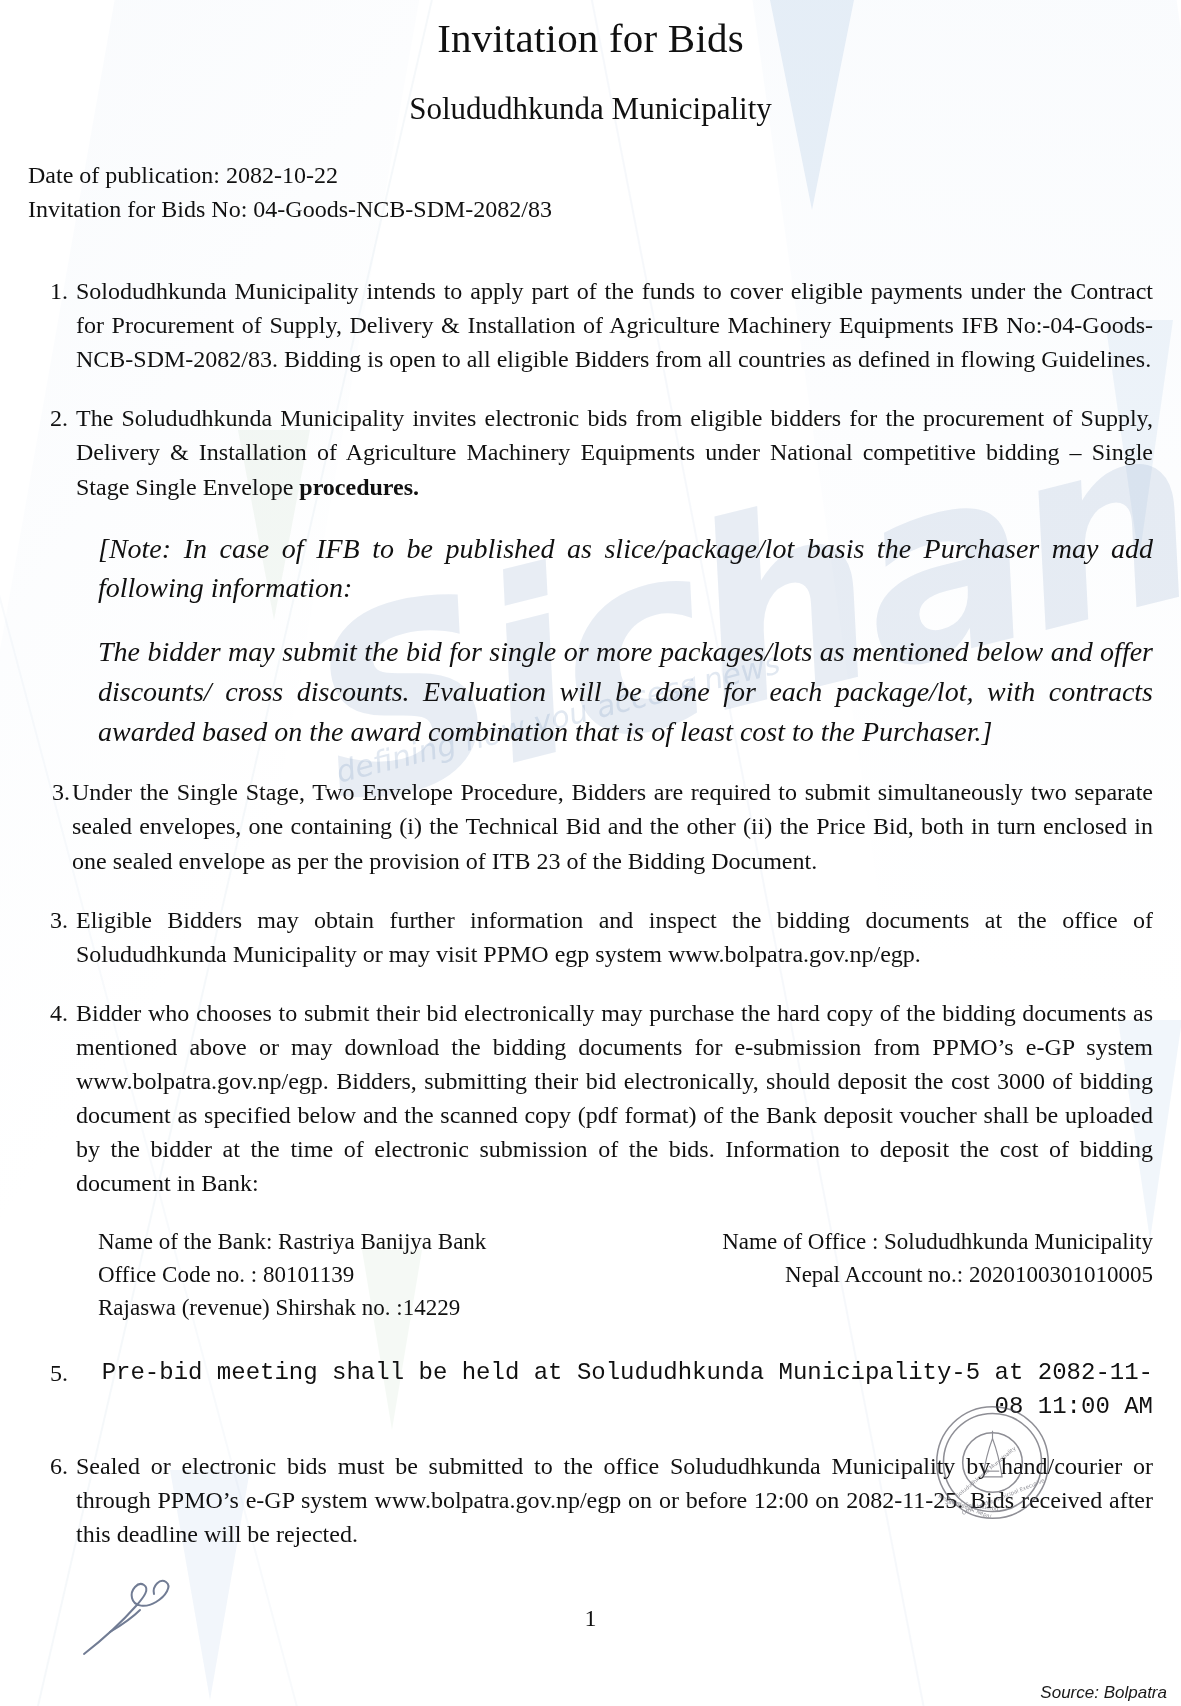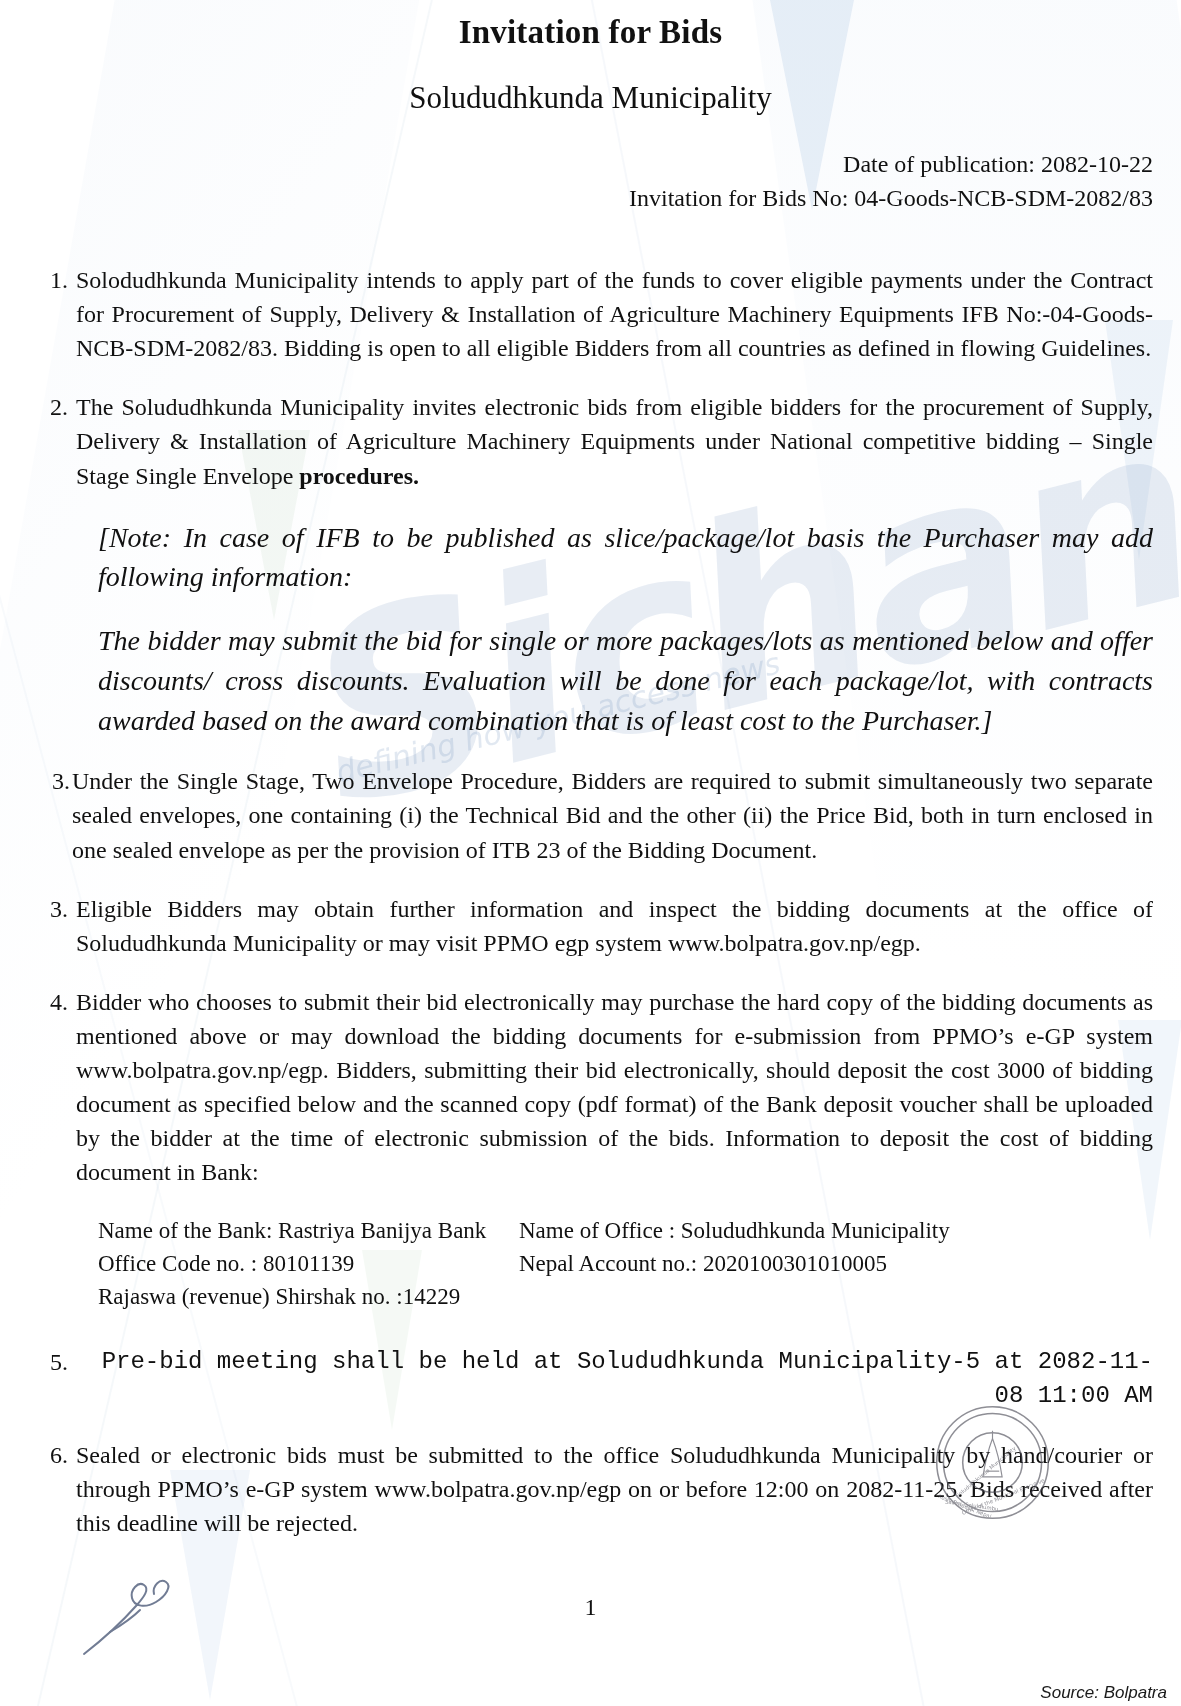--- a/index.html
+++ b/index.html
@@ -62,28 +62,28 @@
     color:rgba(120,150,190,.22);
     transform:rotate(-14deg);
     white-space:nowrap;
     z-index:0; pointer-events:none;
   }
 
   
   .page { position:relative; z-index:2; padding:0 28px; }
 
   .doc-title {
-    text-align:center; font-weight:bold; font-size:33px;
+    text-align:center; font-weight:normal; font-size:41px;
     margin:14px 0 0 0; letter-spacing:.2px;
   }
   .org-name {
     text-align:center; font-size:31px; margin:29px 0 0 0;
   }
   .pub-block {
-    text-align:right; font-size:24px; line-height:1.42; margin:31px 0 0 0;
+    text-align:left; font-size:24px; line-height:1.42; margin:31px 0 0 0;
   }
   .pub-block div { white-space:nowrap; }
 
   .items { margin-top:48px; }
 
   .item {
     display:flex; align-items:flex-start;
     margin:0 0 25px 0;
   }
   .item .num {
@@ -108,21 +108,21 @@
   .bold-tail { font-weight:bold; }
 
   .bank-heading {
     margin:32px 0 20px 70px;
     font-family:"Liberation Sans", sans-serif;
     font-size:21px; line-height:1.4;
   }
   .bank-lines { margin:0 0 0 70px; font-size:23px; line-height:1.44; }
   .bank-lines .row { display:flex;gap:16px; }
   .bank-lines .col-a { width:405px; flex:0 0 auto; }
-  .bank-lines .col-b { flex:1 1 auto; }
+  .bank-lines .col-b { flex:1 1 auto;text-align:right; }
 
   .page-number {
     text-align:center; font-size:24px; margin-top:54px;
   }
 
   
   .signature {
     position:absolute; left:80px; top:1570px; z-index:3;
     width:120px; height:90px; opacity:.72;
   }

